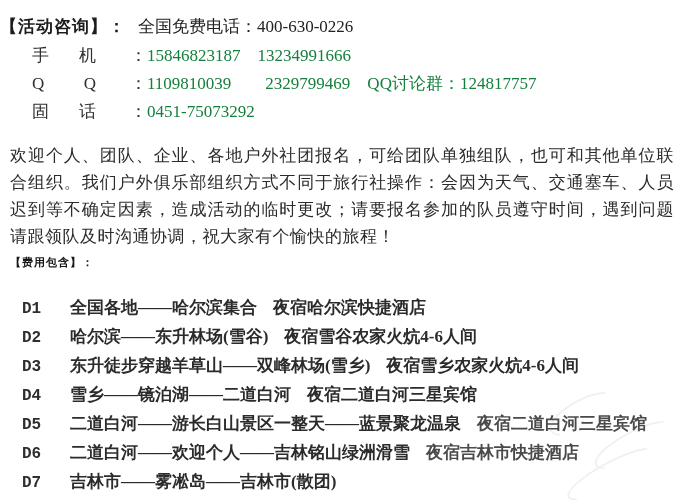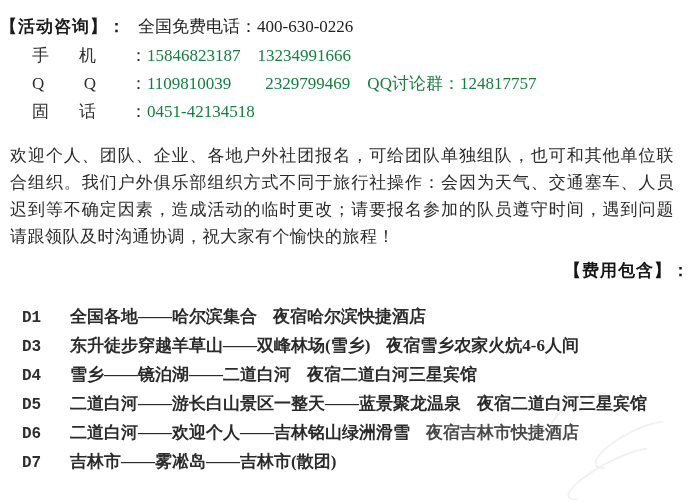--- a/index.html
+++ b/index.html
@@ -65,28 +65,27 @@
   .intro {
     margin: 16px 16px 0 10px;
     line-height: 27px;
     text-align: justify;
     color: #2b2b2b;
     letter-spacing: 0.5px;
   }
 
   
   .fee-heading {
-    margin: 9px 0 0 10px;
-    font-size: 17px;
+    margin: 0 0 0 10px;
+    font-size: 11px;
     font-weight: bold;
     color: #161616;
     height: 24px;
     line-height: 24px;
     letter-spacing: 1px;
-    text-align: right;
   }
 
   
   .itinerary {
     margin-top: 19px;
     padding-left: 22px;
   }
   .it-row {
     height: 29px;
     line-height: 29px;
@@ -145,34 +144,37 @@
     <div id="contact-rows">
   <div class="contact-row">
     <span class="c-label">手 机</span><span class="c-colon">：</span><span class="c-value">15846823187　13234991666</span>
   </div>
 
   <div class="contact-row">
     <span class="c-label">Q Q</span><span class="c-colon">：</span><span class="c-value">1109810039　　2329799469　QQ讨论群：124817757</span>
   </div>
 
   <div class="contact-row">
-    <span class="c-label">固 话</span><span class="c-colon">：</span><span class="c-value">0451-42134518</span>
+    <span class="c-label">固 话</span><span class="c-colon">：</span><span class="c-value">0451-75073292</span>
   </div>
 </div>
   </div>
 
   <p class="intro">欢迎个人、团队、企业、各地户外社团报名，可给团队单独组队，也可和其他单位联合组织。我们户外俱乐部组织方式不同于旅行社操作：会因为天气、交通塞车、人员迟到等不确定因素，造成活动的临时更改；请要报名参加的队员遵守时间，遇到问题请跟领队及时沟通协调，祝大家有个愉快的旅程！</p>
 
   <div class="fee-heading">【费用包含】：</div>
 
   <div class="itinerary" id="itinerary-list">
   <div class="it-row">
     <span class="it-day">D1</span><span class="it-route">全国各地——哈尔滨集合</span><span class="it-stay">夜宿哈尔滨快捷酒店</span>
   </div>
 
+  <div class="it-row">
+    <span class="it-day">D2</span><span class="it-route">哈尔滨——东升林场(雪谷)</span><span class="it-stay">夜宿雪谷农家火炕4-6人间</span>
+  </div>
 
   <div class="it-row">
     <span class="it-day">D3</span><span class="it-route">东升徒步穿越羊草山——双峰林场(雪乡)</span><span class="it-stay">夜宿雪乡农家火炕4-6人间</span>
   </div>
 
   <div class="it-row">
     <span class="it-day">D4</span><span class="it-route">雪乡——镜泊湖——二道白河</span><span class="it-stay">夜宿二道白河三星宾馆</span>
   </div>
 
   <div class="it-row">

